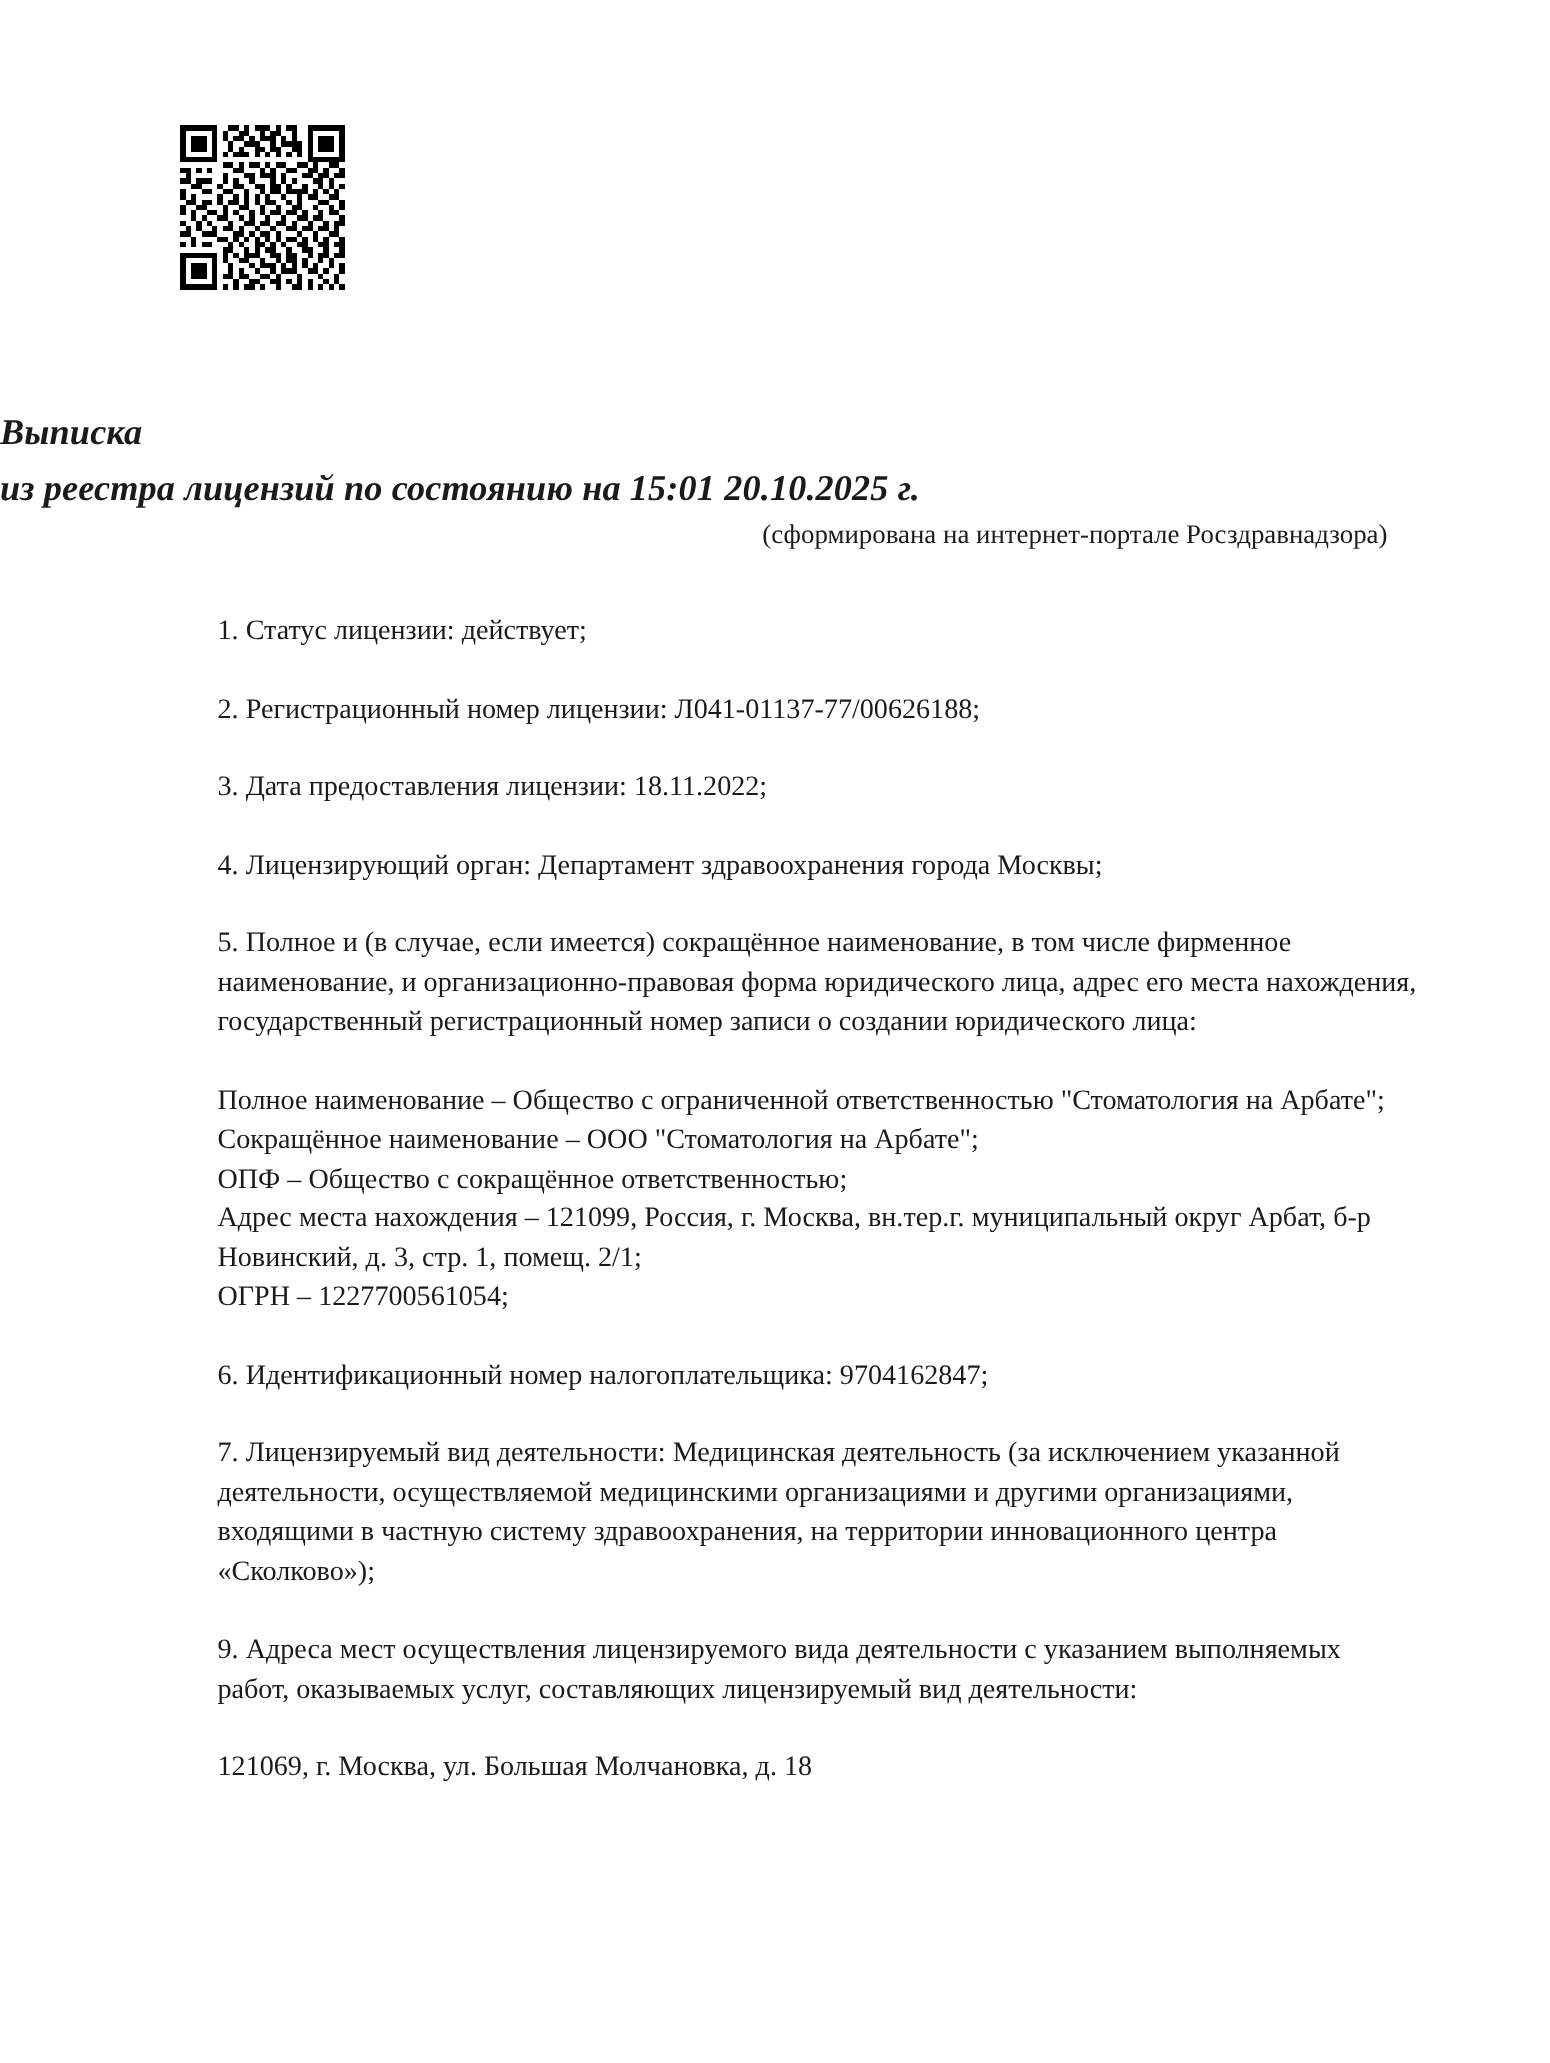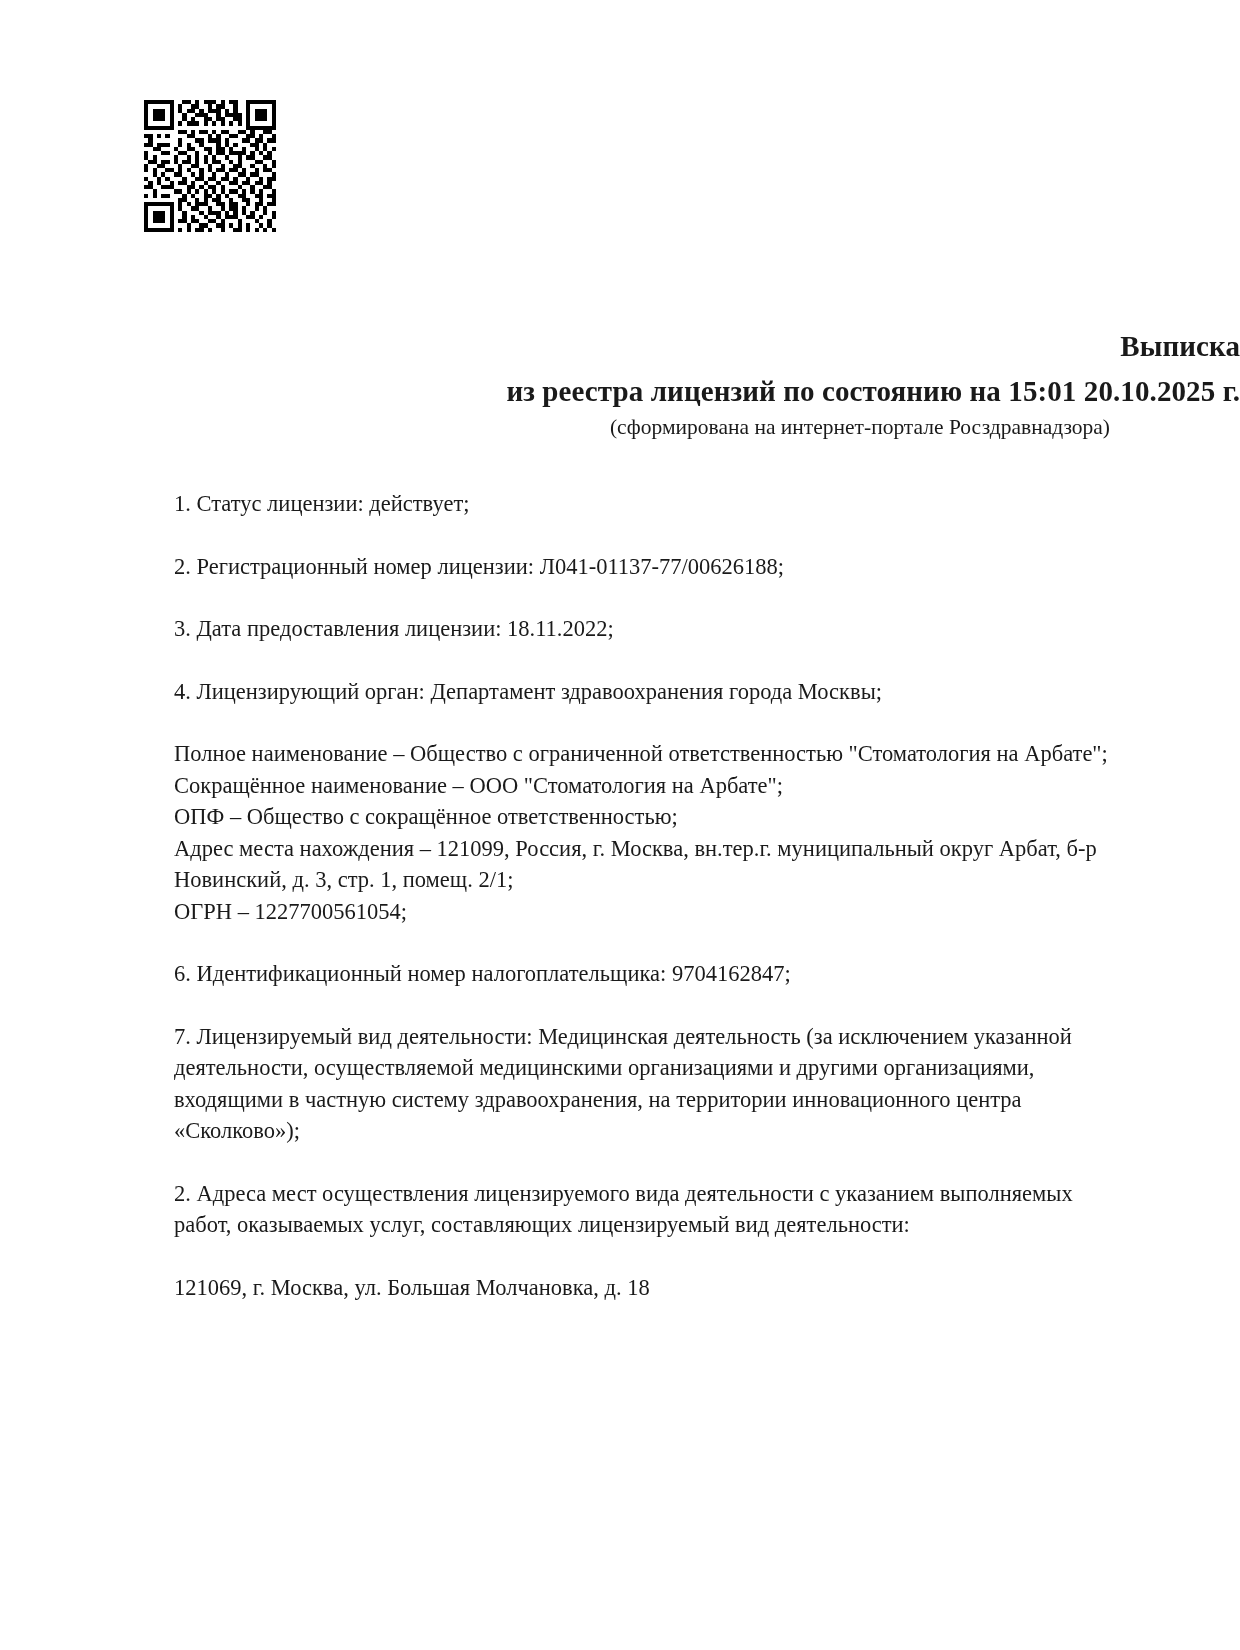--- a/index.html
+++ b/index.html
@@ -33,25 +33,26 @@
     height: 140px;
   }
   .qr-wrap svg { display: block; width: 140px; height: 140px; }
 
   
   .doc-title {
     position: absolute;
     left: 0;
     right: 0;
     top: 305px;
-    text-align: right;
+    text-align: left;
     font-weight: bold;
     font-size: 29px;
     line-height: 45px;
     letter-spacing: 0.1px;
+    font-style: italic;
   }
   .doc-title .line1 { display: block; }
   .doc-title .line2 { display: block; }
 
   .doc-subtitle {
     position: absolute;
     right: 130px;
     top: 412px;
     font-size: 21.5px;
     line-height: 30px;
@@ -363,32 +364,33 @@
   <div class="body-block">
 
     <p class="para">1. Статус лицензии: действует;</p>
 
     <p class="para">2. Регистрационный номер лицензии: Л041-01137-77/00626188;</p>
 
     <p class="para">3. Дата предоставления лицензии: 18.11.2022;</p>
 
     <p class="para">4. Лицензирующий орган: Департамент здравоохранения города Москвы;</p>
 
+    <p class="para">5. Полное и (в случае, если имеется) сокращённое наименование, в том числе фирменное наименование, и организационно-правовая форма юридического лица, адрес его места нахождения, государственный регистрационный номер записи о создании юридического лица:</p>
 
     <div class="block-lines">
       <span class="bline">Полное наименование – Общество с ограниченной ответственностью "Стоматология на Арбате";</span>
       <span class="bline">Сокращённое наименование – ООО "Стоматология на Арбате";</span>
       <span class="bline">ОПФ – Общество с сокращённое ответственностью;</span>
       <span class="bline">Адрес места нахождения – 121099, Россия, г. Москва, вн.тер.г. муниципальный округ Арбат, б-р Новинский, д. 3, стр. 1, помещ. 2/1;</span>
       <span class="bline">ОГРН – 1227700561054;</span>
     </div>
 
     <p class="para">6. Идентификационный номер налогоплательщика: 9704162847;</p>
 
     <p class="para">7. Лицензируемый вид деятельности: Медицинская деятельность (за исключением указанной деятельности, осуществляемой медицинскими организациями и другими организациями, входящими в частную систему здравоохранения, на территории инновационного центра «Сколково»);</p>
 
-    <p class="para">2. Адреса мест осуществления лицензируемого вида деятельности с указанием выполняемых работ, оказываемых услуг, составляющих лицензируемый вид деятельности:</p>
+    <p class="para">9. Адреса мест осуществления лицензируемого вида деятельности с указанием выполняемых работ, оказываемых услуг, составляющих лицензируемый вид деятельности:</p>
 
     <p class="para">121069, г. Москва, ул. Большая Молчановка, д. 18</p>
 
   </div>
 
 </div>
 
 </body></html>

